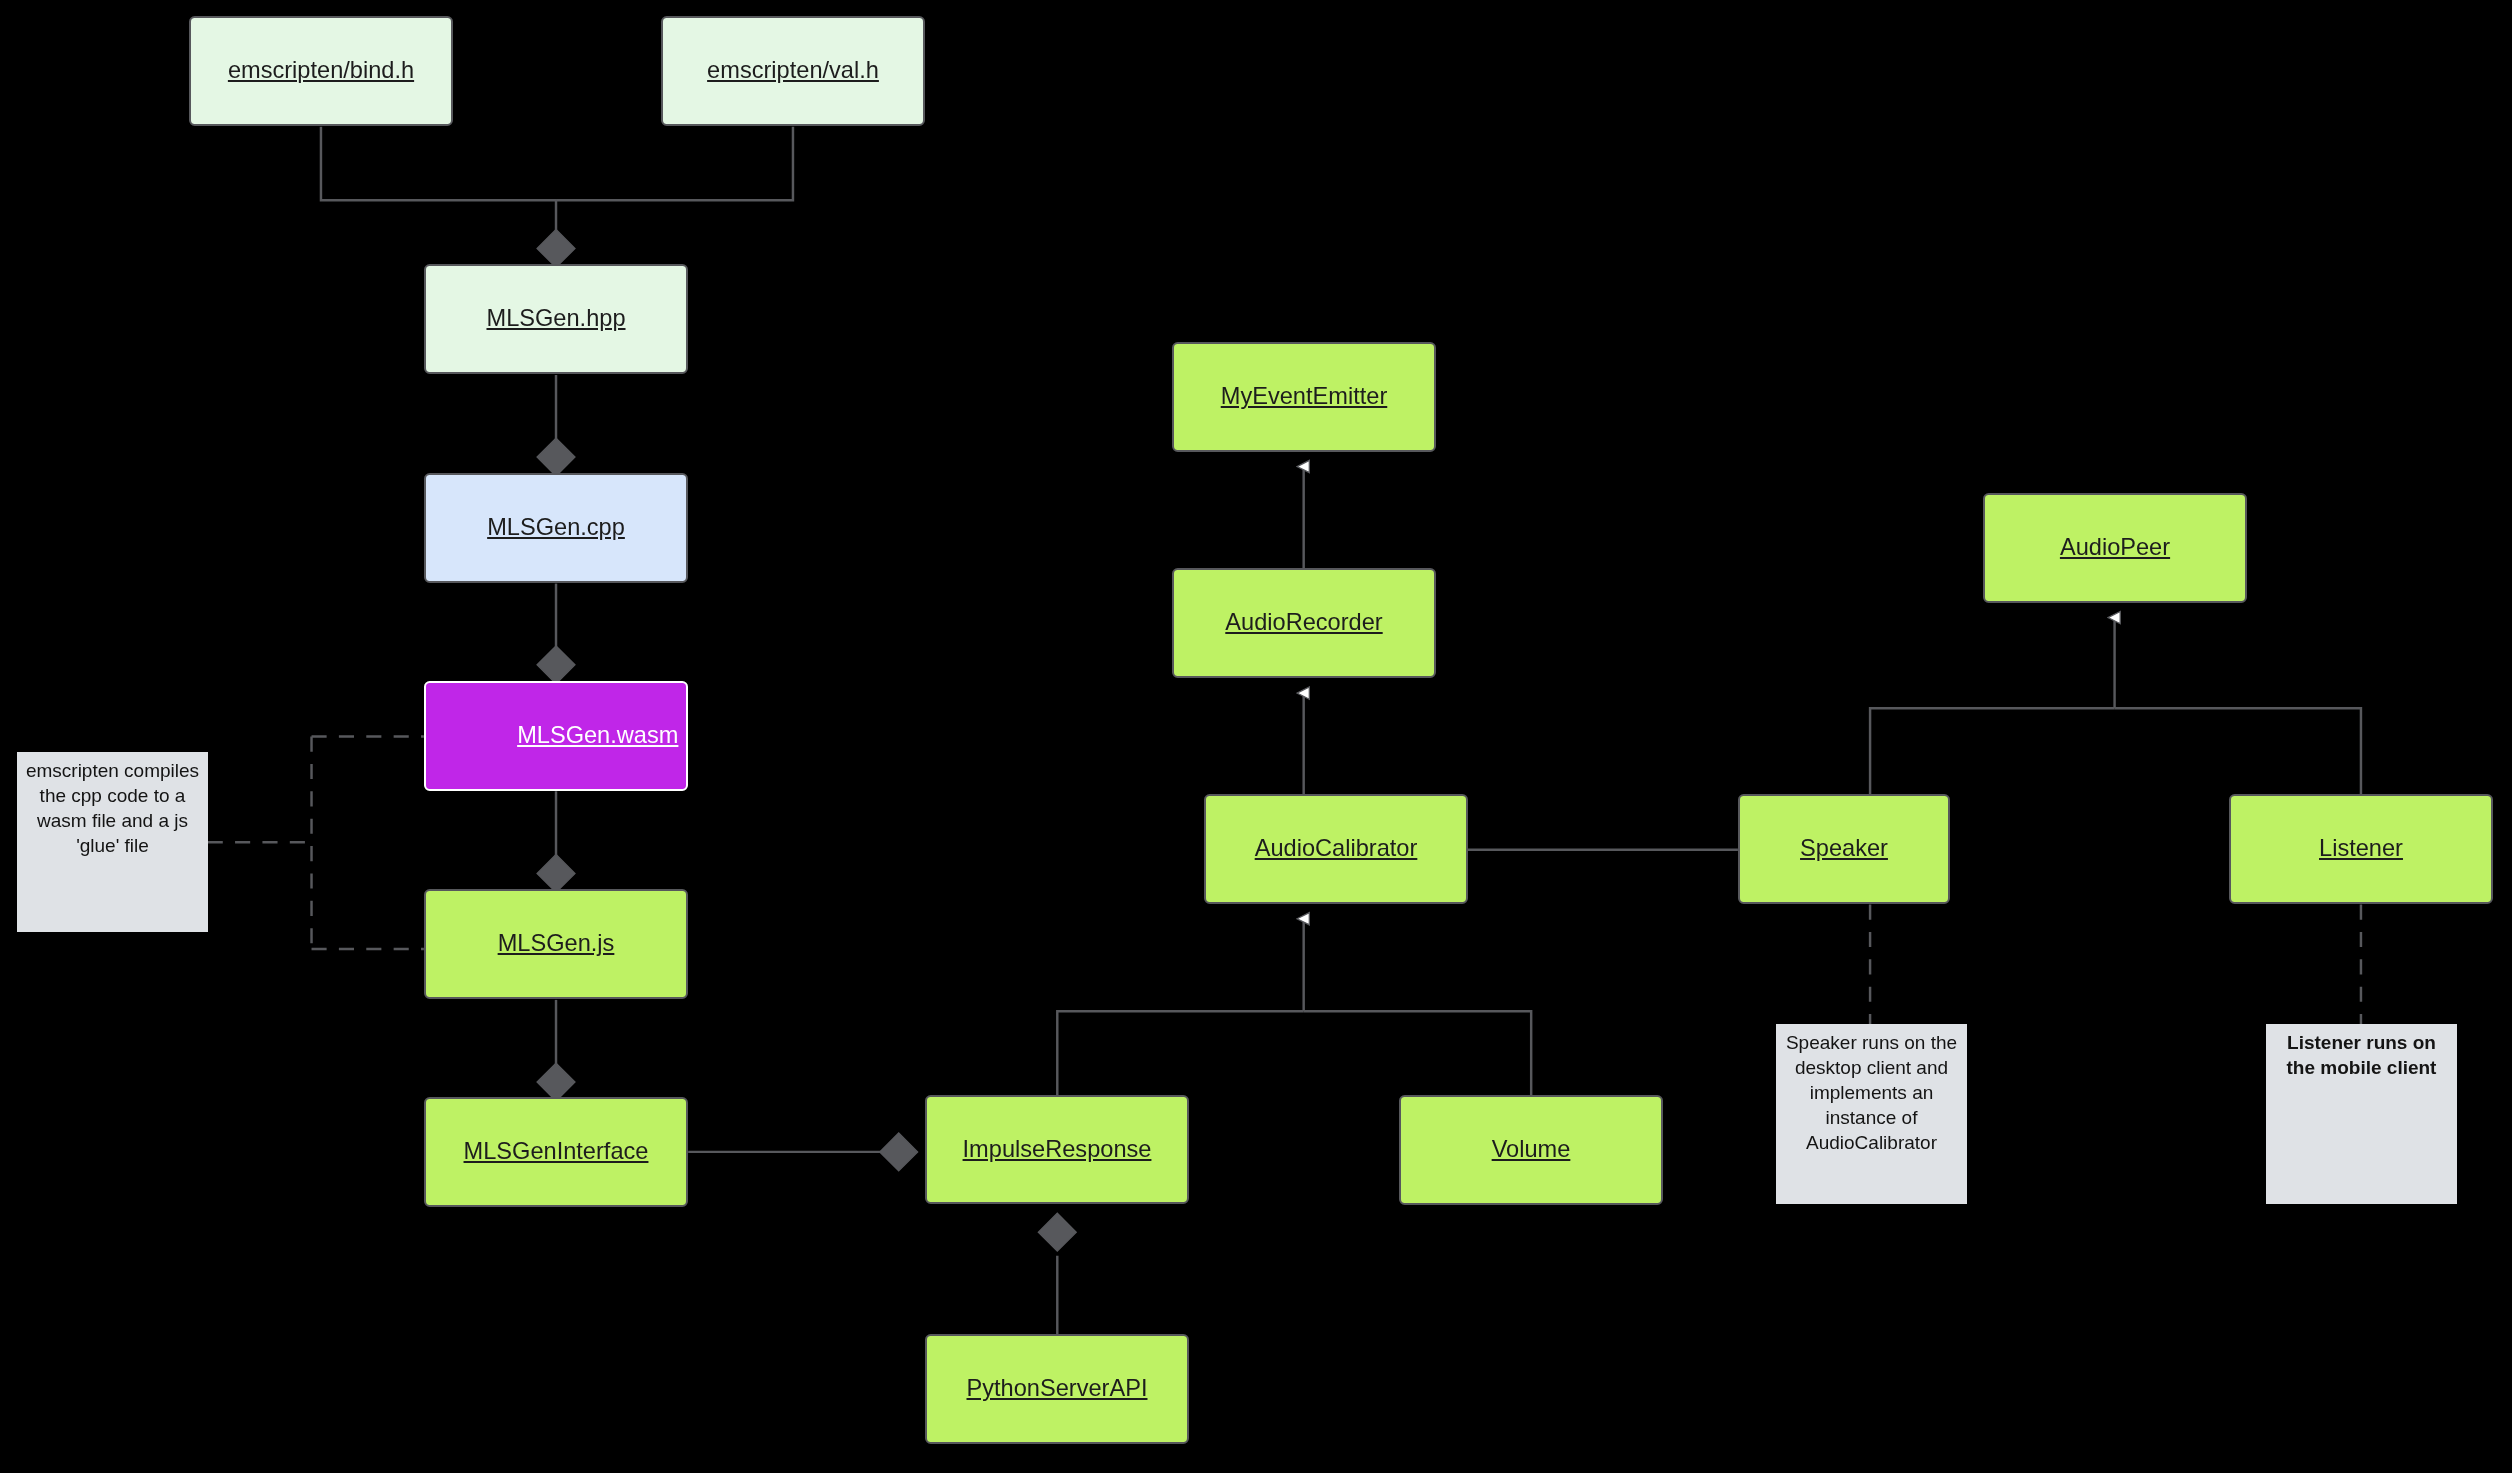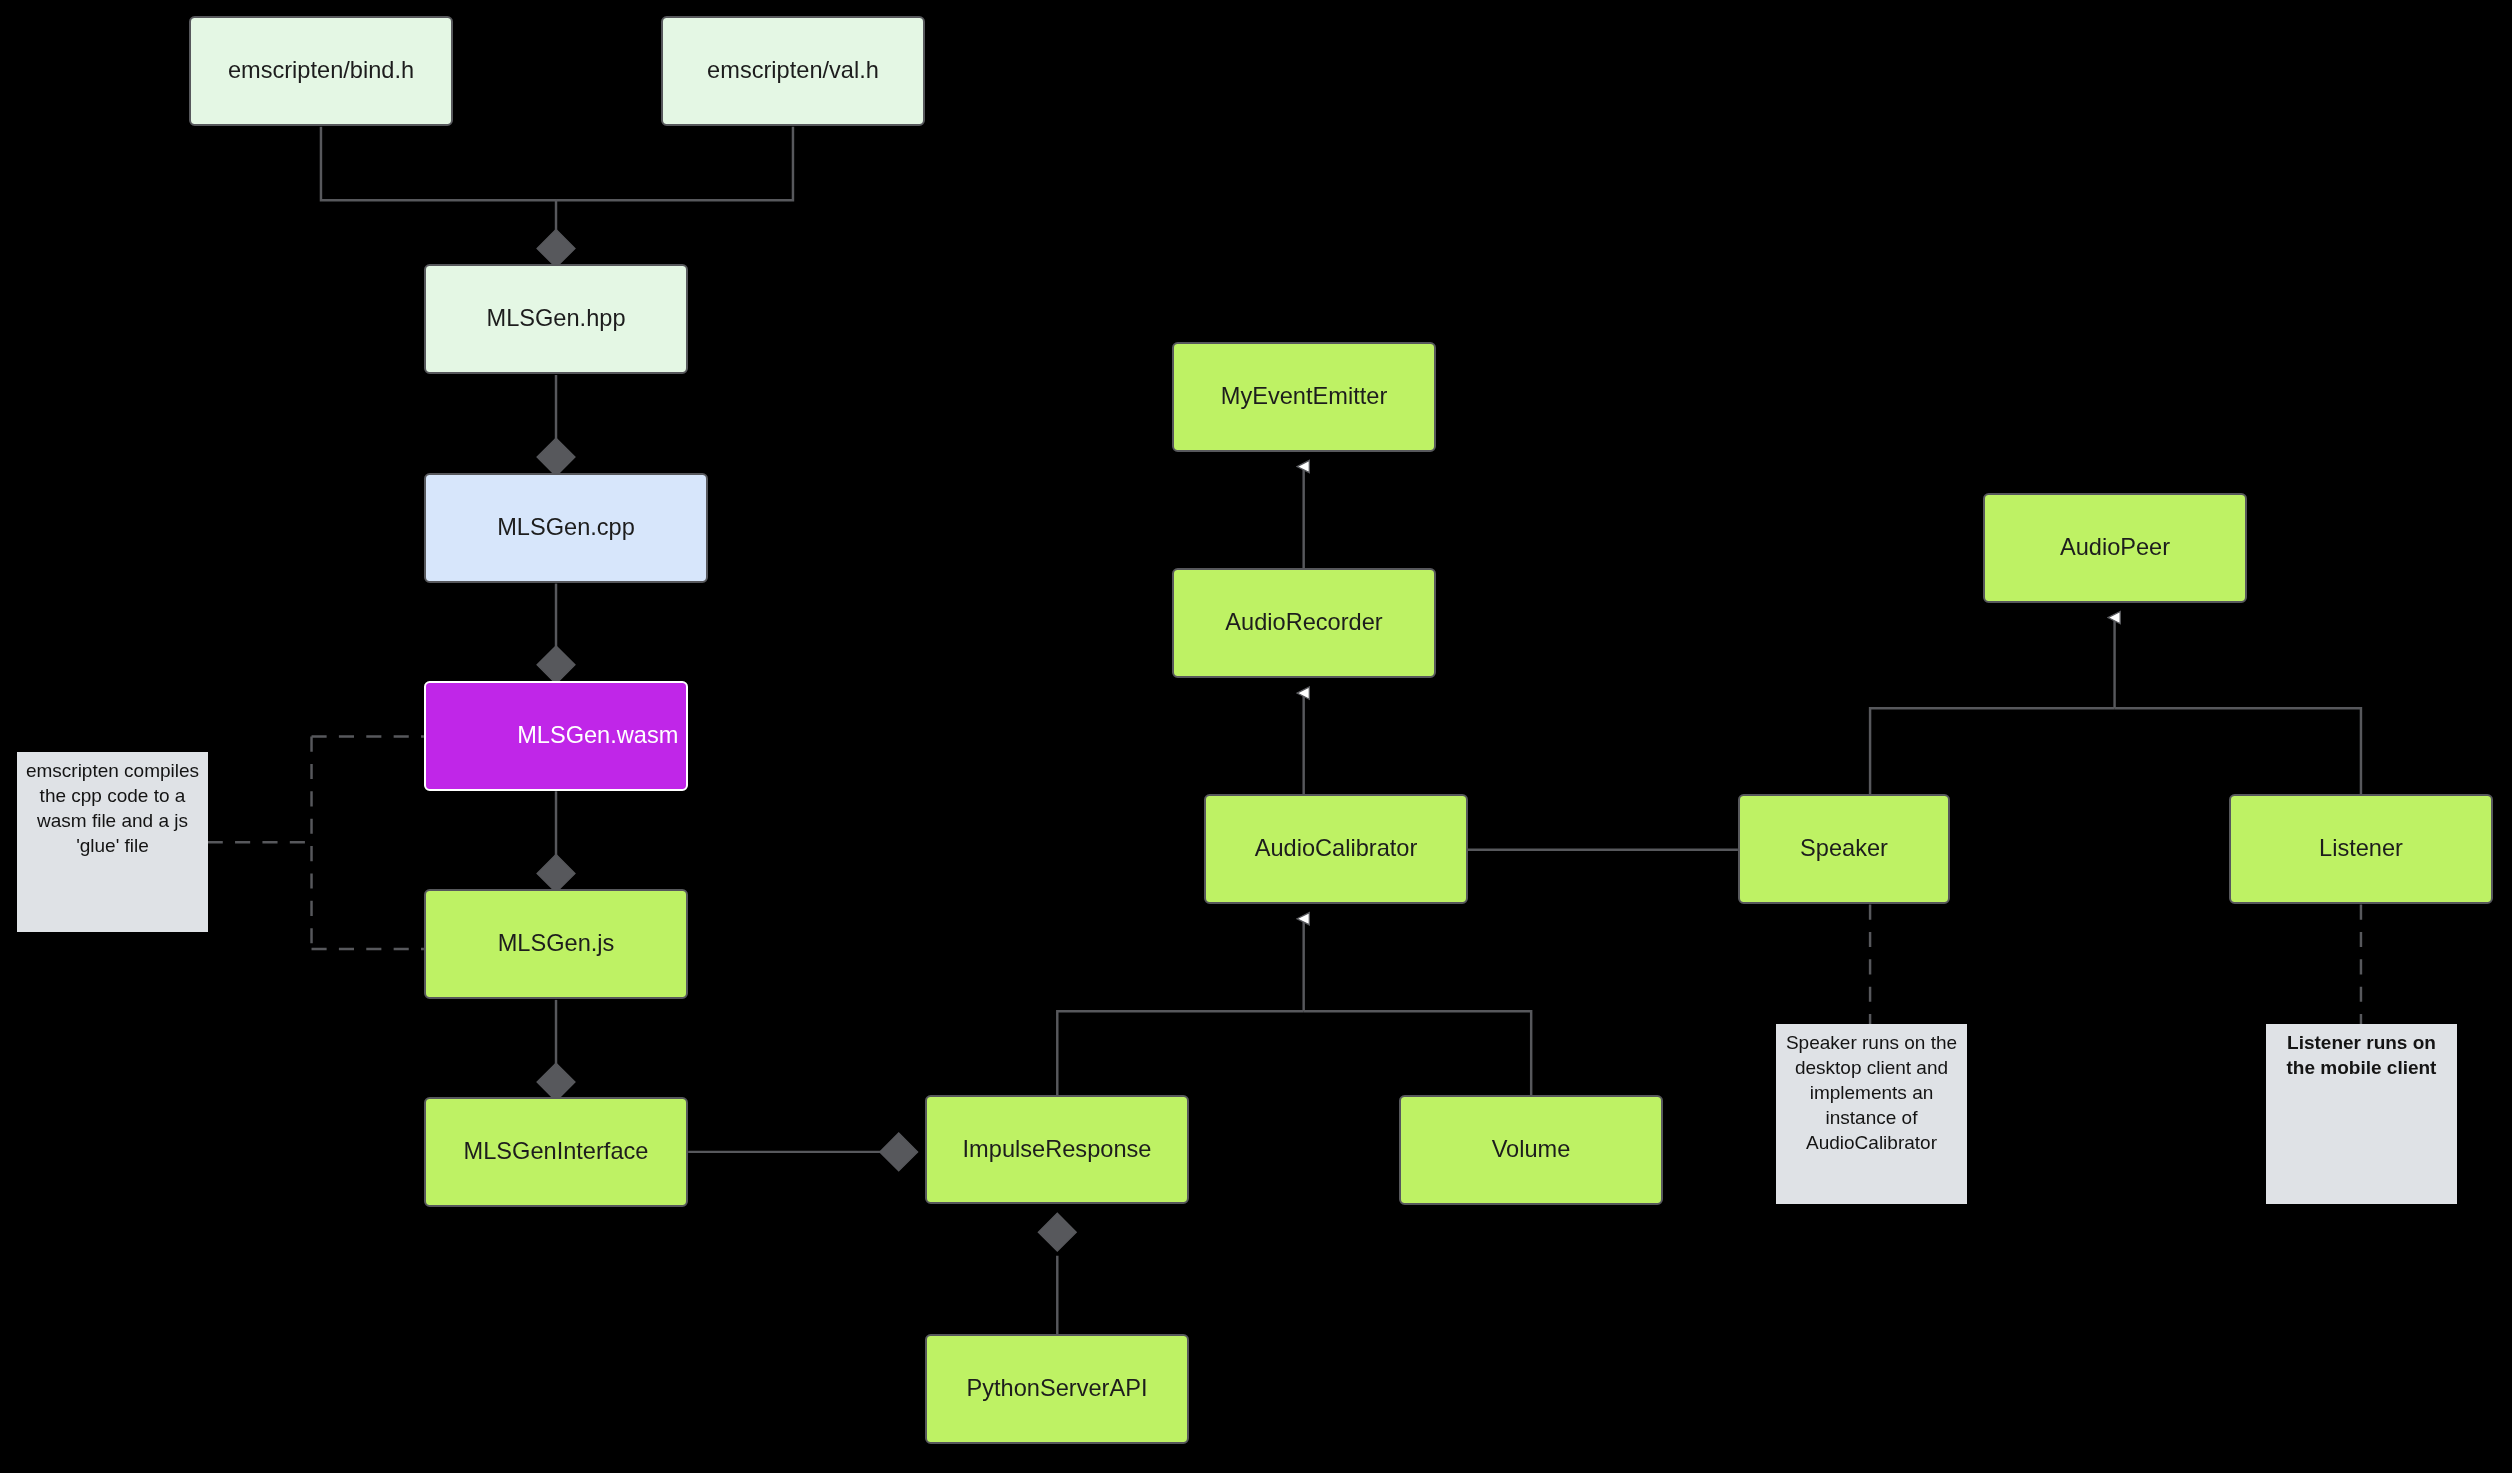--- a/index.html
+++ b/index.html
@@ -31,20 +31,21 @@
     align-items: center;
     justify-content: center;
     text-align: center;
     border-radius: 5.7px;
     border: 2.8px solid #57585C;
     color: #1d1d1d;
     font-size: 23.6px;
     line-height: 1.25;
     z-index: 3;
     padding: 3.8px 7.6px;
+    text-decoration: underline;
   }
   .node.green  { background: #E4F7E4; }
   .node.blue   { background: #D7E6FB; }
   .node.yellow { background: #bef264; }
   .node.wasm {
     background: #C026E8;
     color: #ffffff;
     border: 2.8px solid #FFFFFF;
     text-align: right;
   }
@@ -130,21 +131,21 @@
   </div>
 
   <div class="node green" style="left:661px;top:16px;width:264px;height:110px;">
     <span class="label">emscripten/val.h</span>
   </div>
 
   <div class="node green" style="left:424px;top:264px;width:264px;height:110px;">
     <span class="label">MLSGen.hpp</span>
   </div>
 
-  <div class="node blue" style="left:424px;top:473px;width:284px;height:110px;">
+  <div class="node blue" style="left:424px;top:473px;width:264px;height:110px;">
     <span class="label">MLSGen.cpp</span>
   </div>
 
   <div class="node wasm" style="left:424px;top:681px;width:264px;height:110px;">
     <span class="label">MLSGen.wasm</span>
   </div>
 
   <div class="node yellow" style="left:424px;top:889px;width:264px;height:110px;">
     <span class="label">MLSGen.js</span>
   </div>

